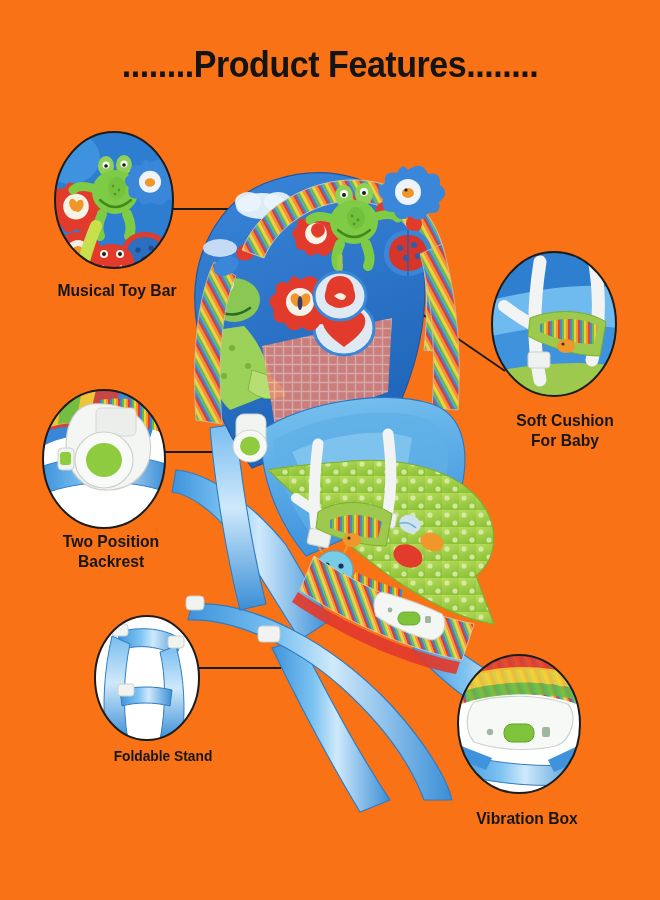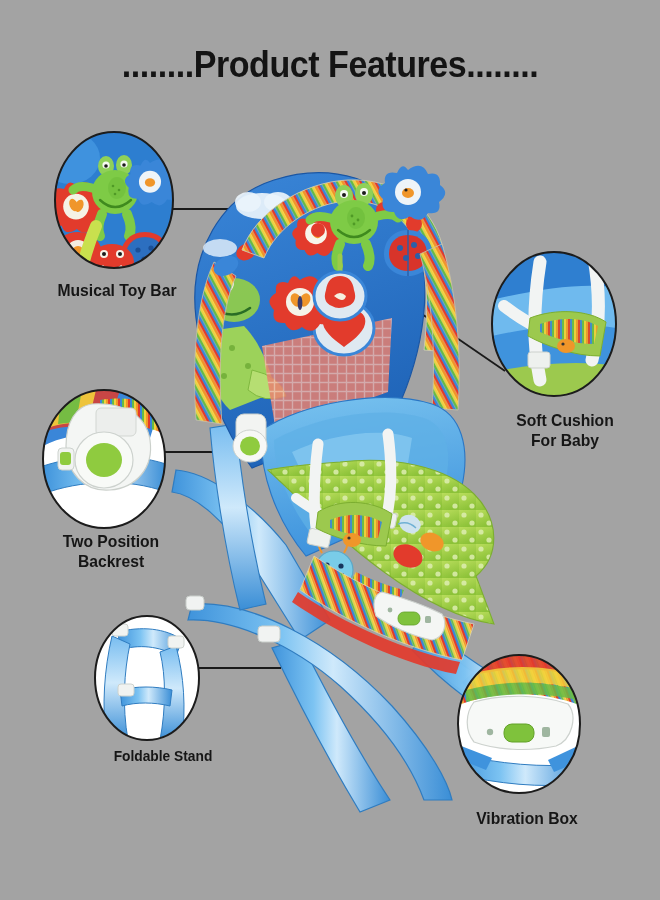--- a/index.html
+++ b/index.html
@@ -3,21 +3,21 @@
 <meta charset="utf-8">
 <style>
   * { margin:0; padding:0; box-sizing:border-box; }
   html,body { background:#ffffff; }
   body {
     width:660px; height:900px;
     position:relative;
     font-family:"Liberation Sans", sans-serif;
     overflow:hidden;
   }
-  #stage { position:absolute; inset:0; background:#a3a3a3; }
+  #stage { position:absolute; inset:0; background:#f97316; }
 
   
   .title {
     position:absolute; left:0; right:0; top:44px;
     text-align:center;
     font-family:"Liberation Sans", sans-serif;
     font-weight:bold;
     font-size:37px;
     letter-spacing:-0.5px;
     color:#141414;

